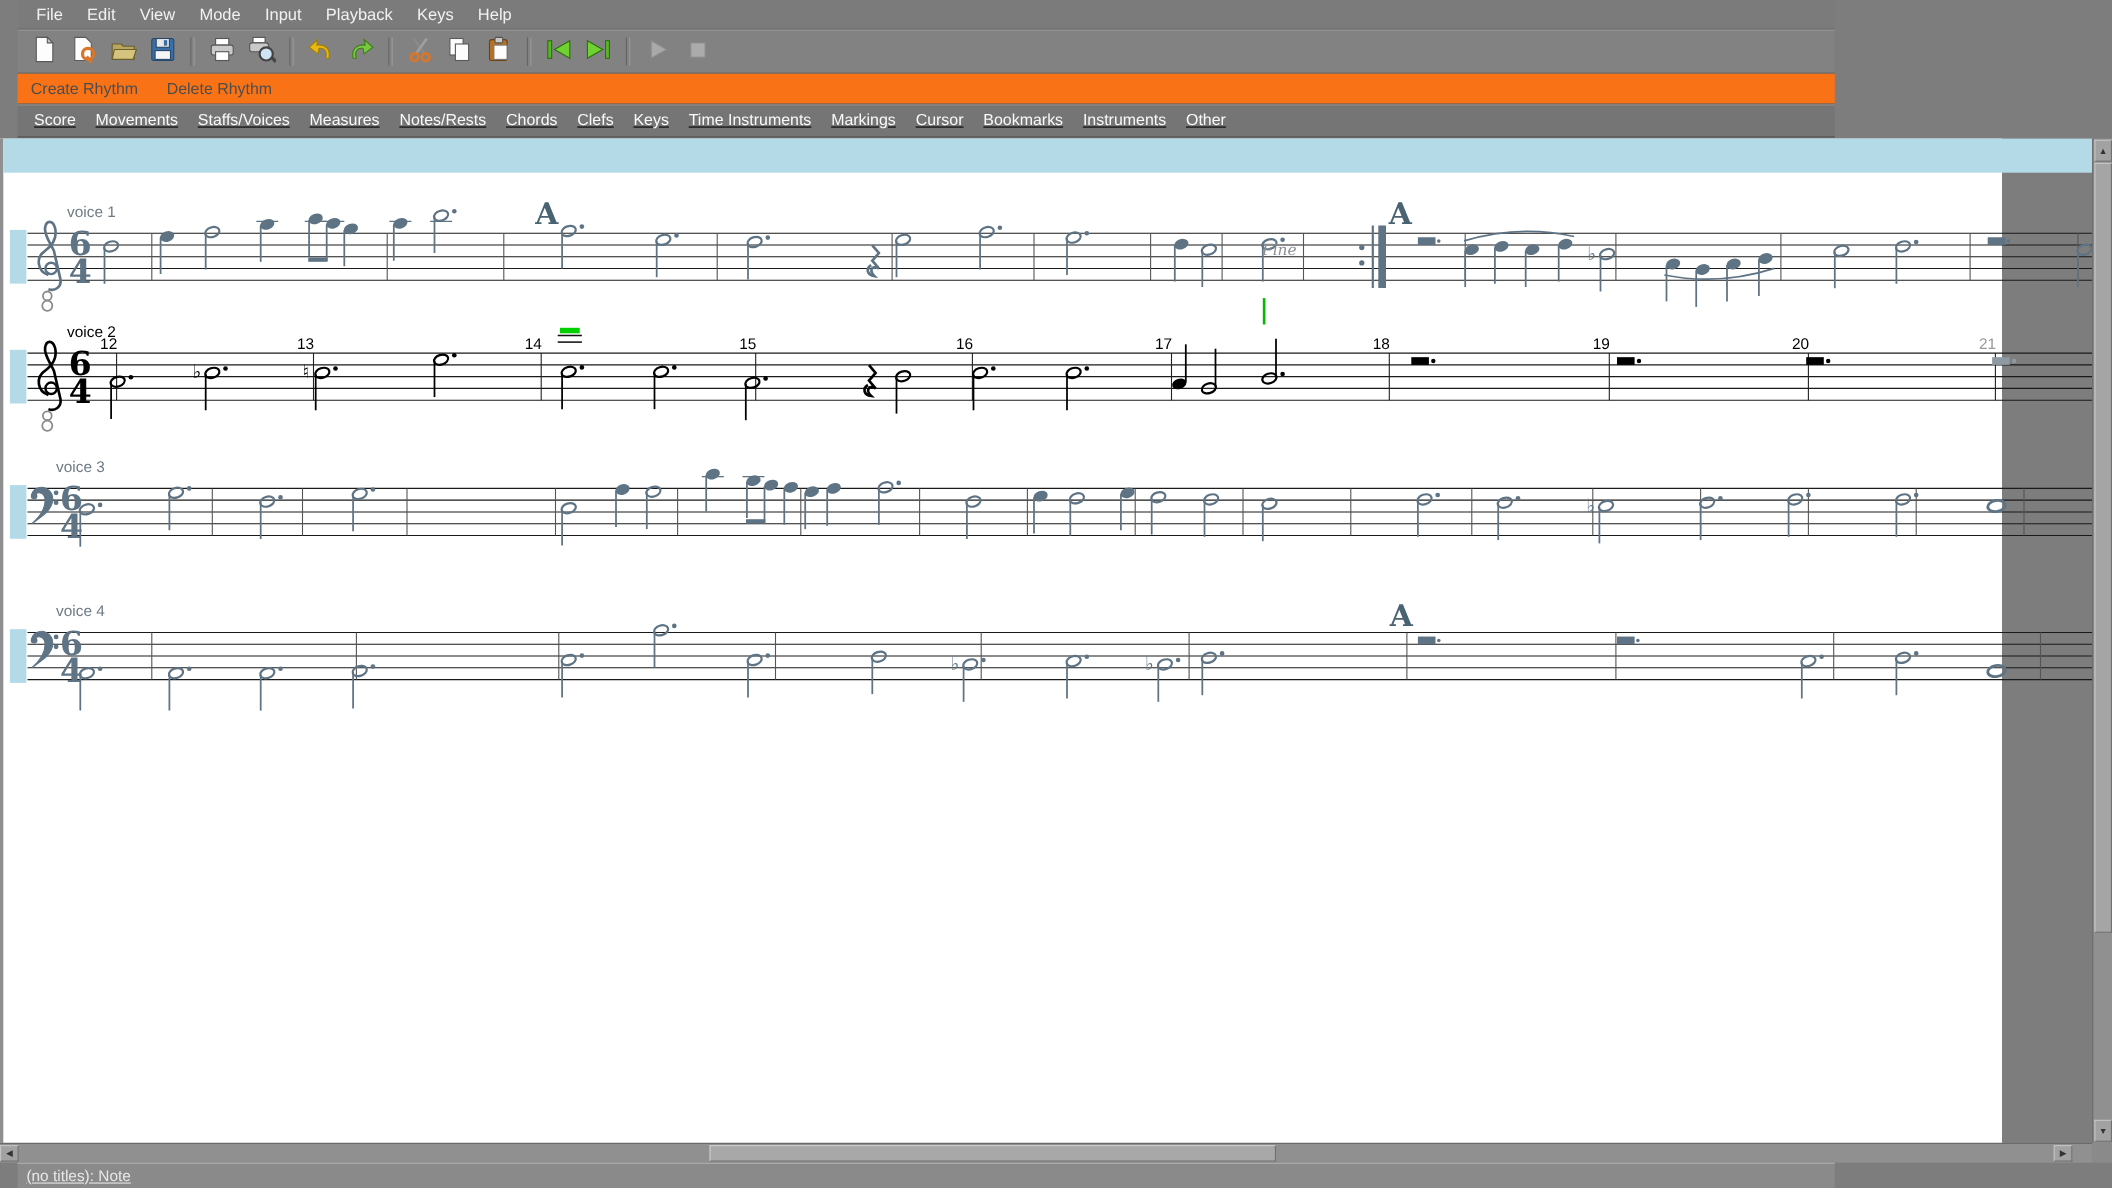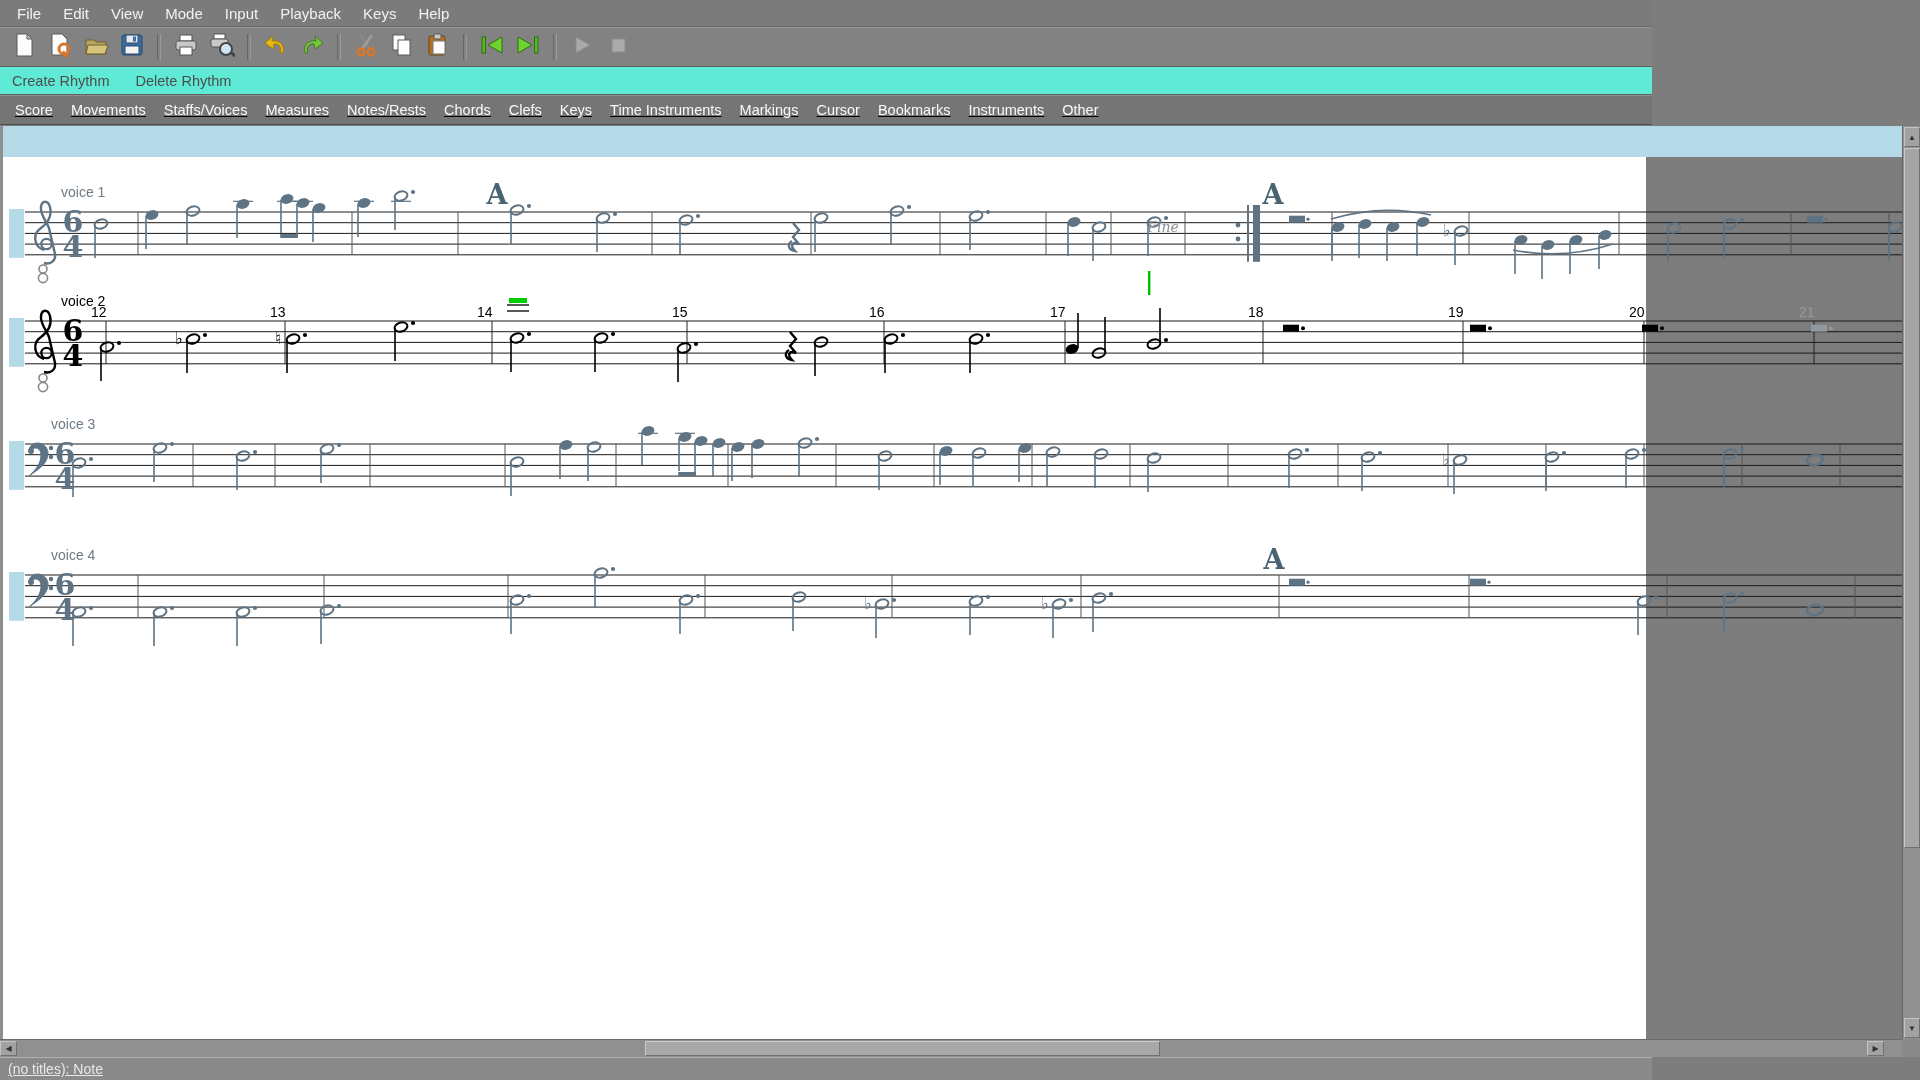--- a/index.html
+++ b/index.html
@@ -1,31 +1,31 @@
 <!DOCTYPE html>
 <html><head>
 <meta charset="utf-8">
 <style>
   html,body{margin:0;padding:0;width:1920px;height:1080px;overflow:hidden;
     font-family:"Liberation Sans",sans-serif;background:#7d7d7d;}
-  .bar{position:absolute;left:0;width:1652px;box-sizing:border-box;}
+  .bar{position:absolute;left:16px;width:1652px;box-sizing:border-box;}
   #menubar{top:0;height:27px;background:#7b7b7b;border-bottom:1px solid #686868;
     display:flex;align-items:center;padding-left:6px;}
   #menubar .mitem{color:#f2f2f2;font-size:15px;padding:3px 11px;cursor:default;}
   #toolbar{top:27px;height:40px;background:#828282;border-top:1px solid #949494;
     border-bottom:1px solid #5f5f5f;display:flex;align-items:center;padding-left:6px;}
   .tbtn{width:30px;height:30px;margin:0 3px;display:flex;align-items:center;justify-content:center;}
   .tsep{width:2px;height:26px;margin:0 7px;border-left:1px solid #666;border-right:1px solid #9a9a9a;}
-  #rhythmbar{top:67px;height:28px;background:#5eead4;border-bottom:1px solid #606060;
+  #rhythmbar{top:67px;height:28px;background:#f97316;border-bottom:1px solid #606060;
     display:flex;align-items:center;padding-left:12px;}
   #rhythmbar .ritem{color:#4d4d4d;font-size:14.5px;margin-right:26px;}
   #cmdmenu{top:95px;height:30px;background:#757575;border-top:1px solid #8d8d8d;
     border-bottom:1px solid #4e4e4e;display:flex;align-items:center;padding-left:6px;text-decoration:underline;}
   #cmdmenu .citem{color:#fafafa;font-size:14.5px;padding:4px 9px;cursor:default;}
-  #canvas{position:absolute;top:126px;left:0;width:1646px;height:913px;background:#ffffff;
+  #canvas{position:absolute;top:126px;left:0;width:1820px;height:913px;background:#ffffff;
     border-left:3px solid #8f8f8f;box-sizing:border-box;}
   #titlebar{position:absolute;top:0;left:0;width:1899px;height:31px;background:#b4dae7;}
   #vscroll{position:absolute;top:126px;left:1902px;width:18px;height:913px;background:#909090;
     border-left:1px solid #6a6a6a;box-sizing:border-box;}
   .varrow{position:absolute;left:1px;width:16px;height:20px;background:#a2a2a2;
     border:1px solid #707070;border-top-color:#c4c4c4;border-left-color:#c4c4c4;box-sizing:border-box;
     display:flex;align-items:center;justify-content:center;font-size:8px;color:#333;}
   #vthumb{position:absolute;left:1px;top:22px;width:16px;height:700px;background:#a5a5a5;
     border:1px solid #707070;border-top-color:#c8c8c8;border-left-color:#c8c8c8;box-sizing:border-box;}
   #hscroll{position:absolute;top:1039px;left:0;width:1902px;height:18px;background:#909090;

